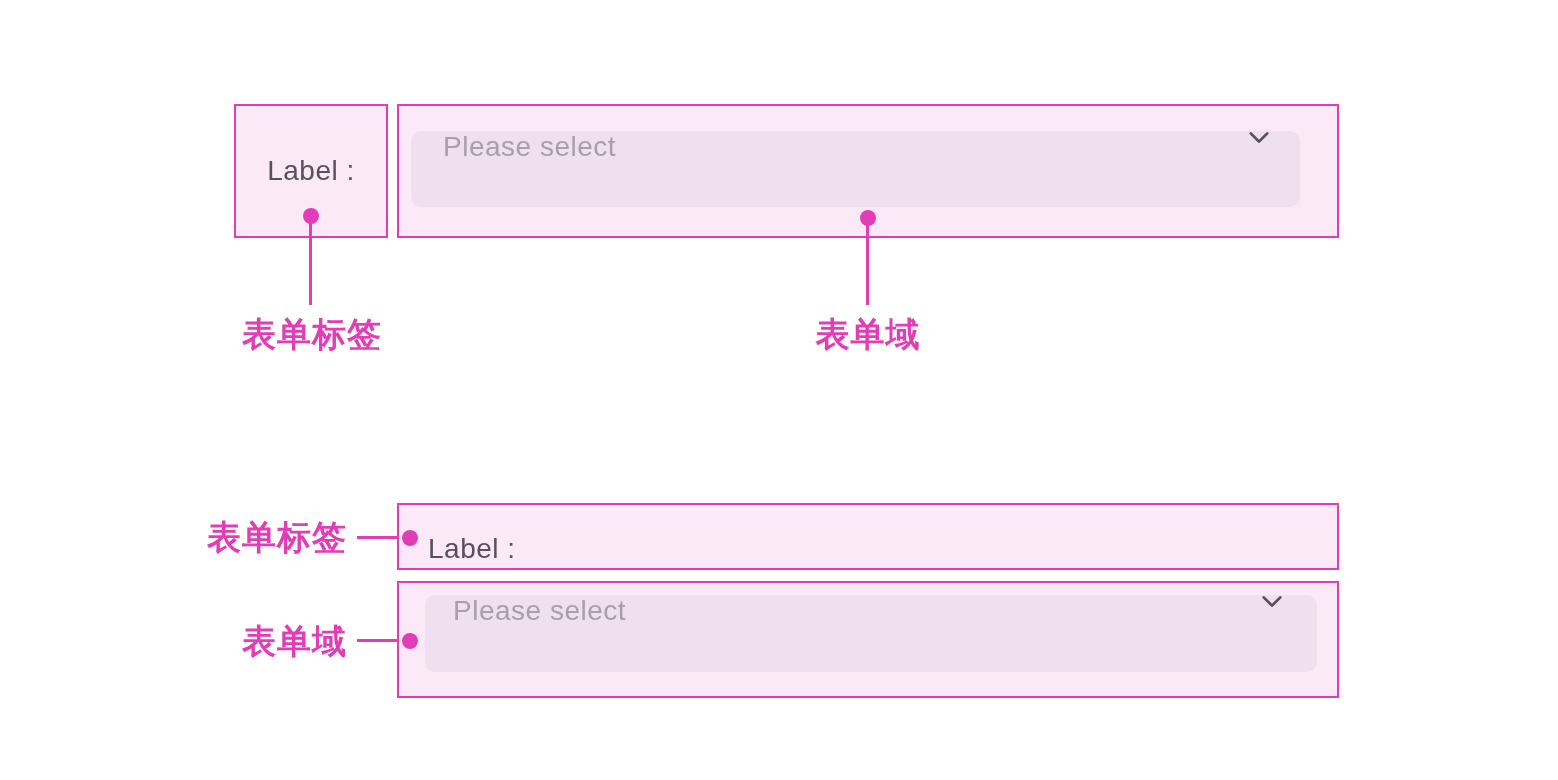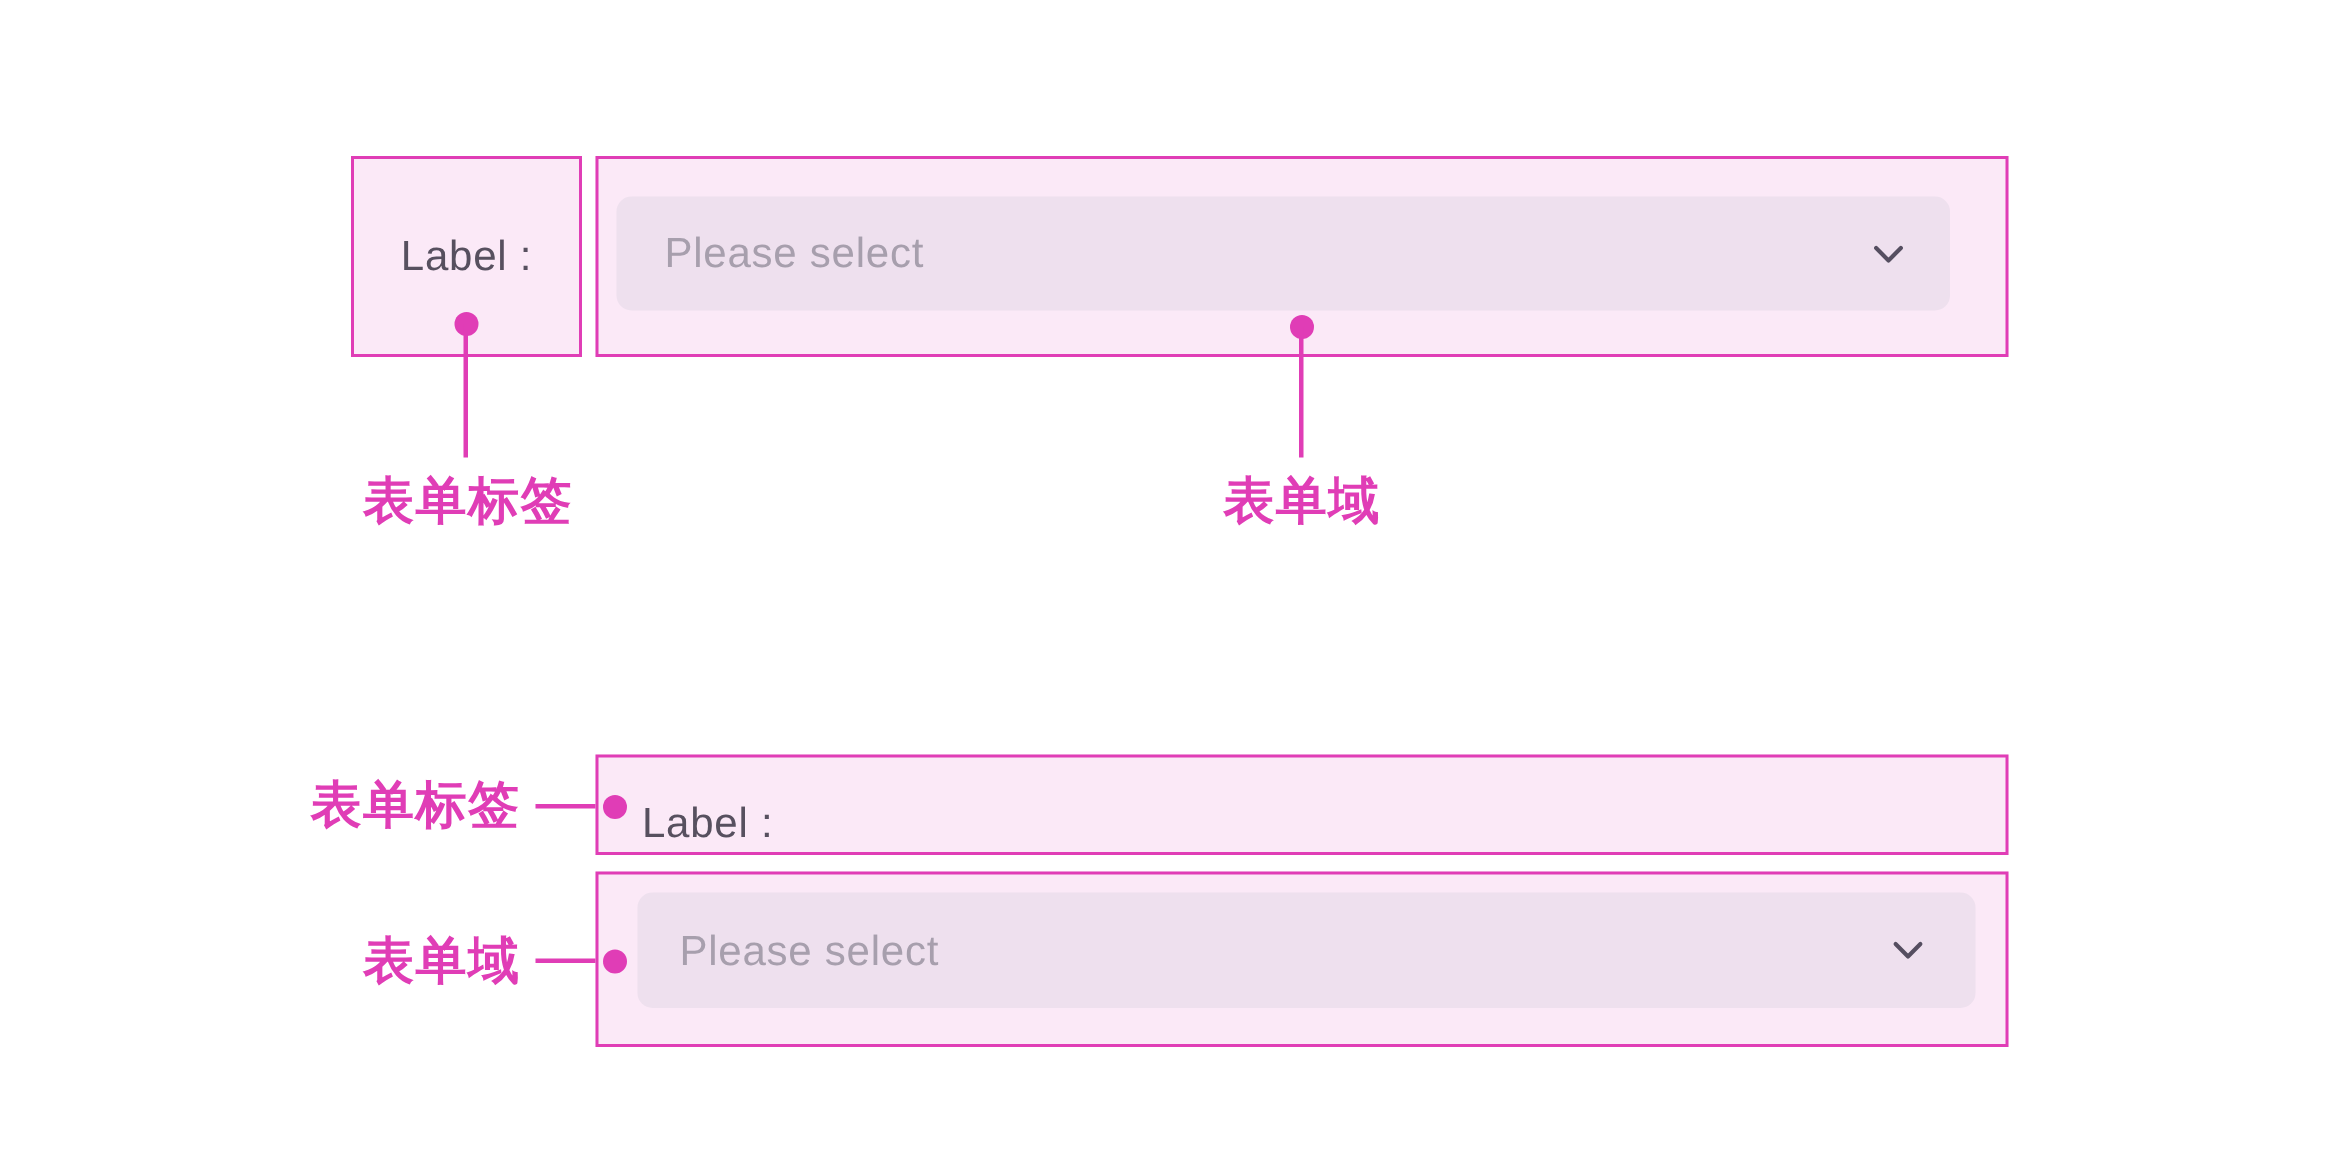--- a/index.html
+++ b/index.html
@@ -34,21 +34,21 @@
   .field-box-v{left:397px;top:581px;width:942px;height:117px;}
 
   .label-text{
     font-size:28px;color:var(--label-text);letter-spacing:0.5px;line-height:1.15;
   }
   
   .select{
     position:absolute;
     background:var(--control-fill);
     border-radius:10px;
-    display:flex;align-items:center;
+    display:flex;
   }
   .select-h{left:12px;top:25px;width:889px;height:76px;padding:0 30px 0 32px;}
   .select-v{left:26px;top:12px;width:892px;height:77px;padding:0 34px 0 28px;}
   .placeholder{
     flex:1;
     font-size:28px;color:var(--placeholder-text);letter-spacing:0.5px;
   }
   .chevron{width:22px;height:13px;color:var(--chevron);flex:0 0 auto;}
 
   

